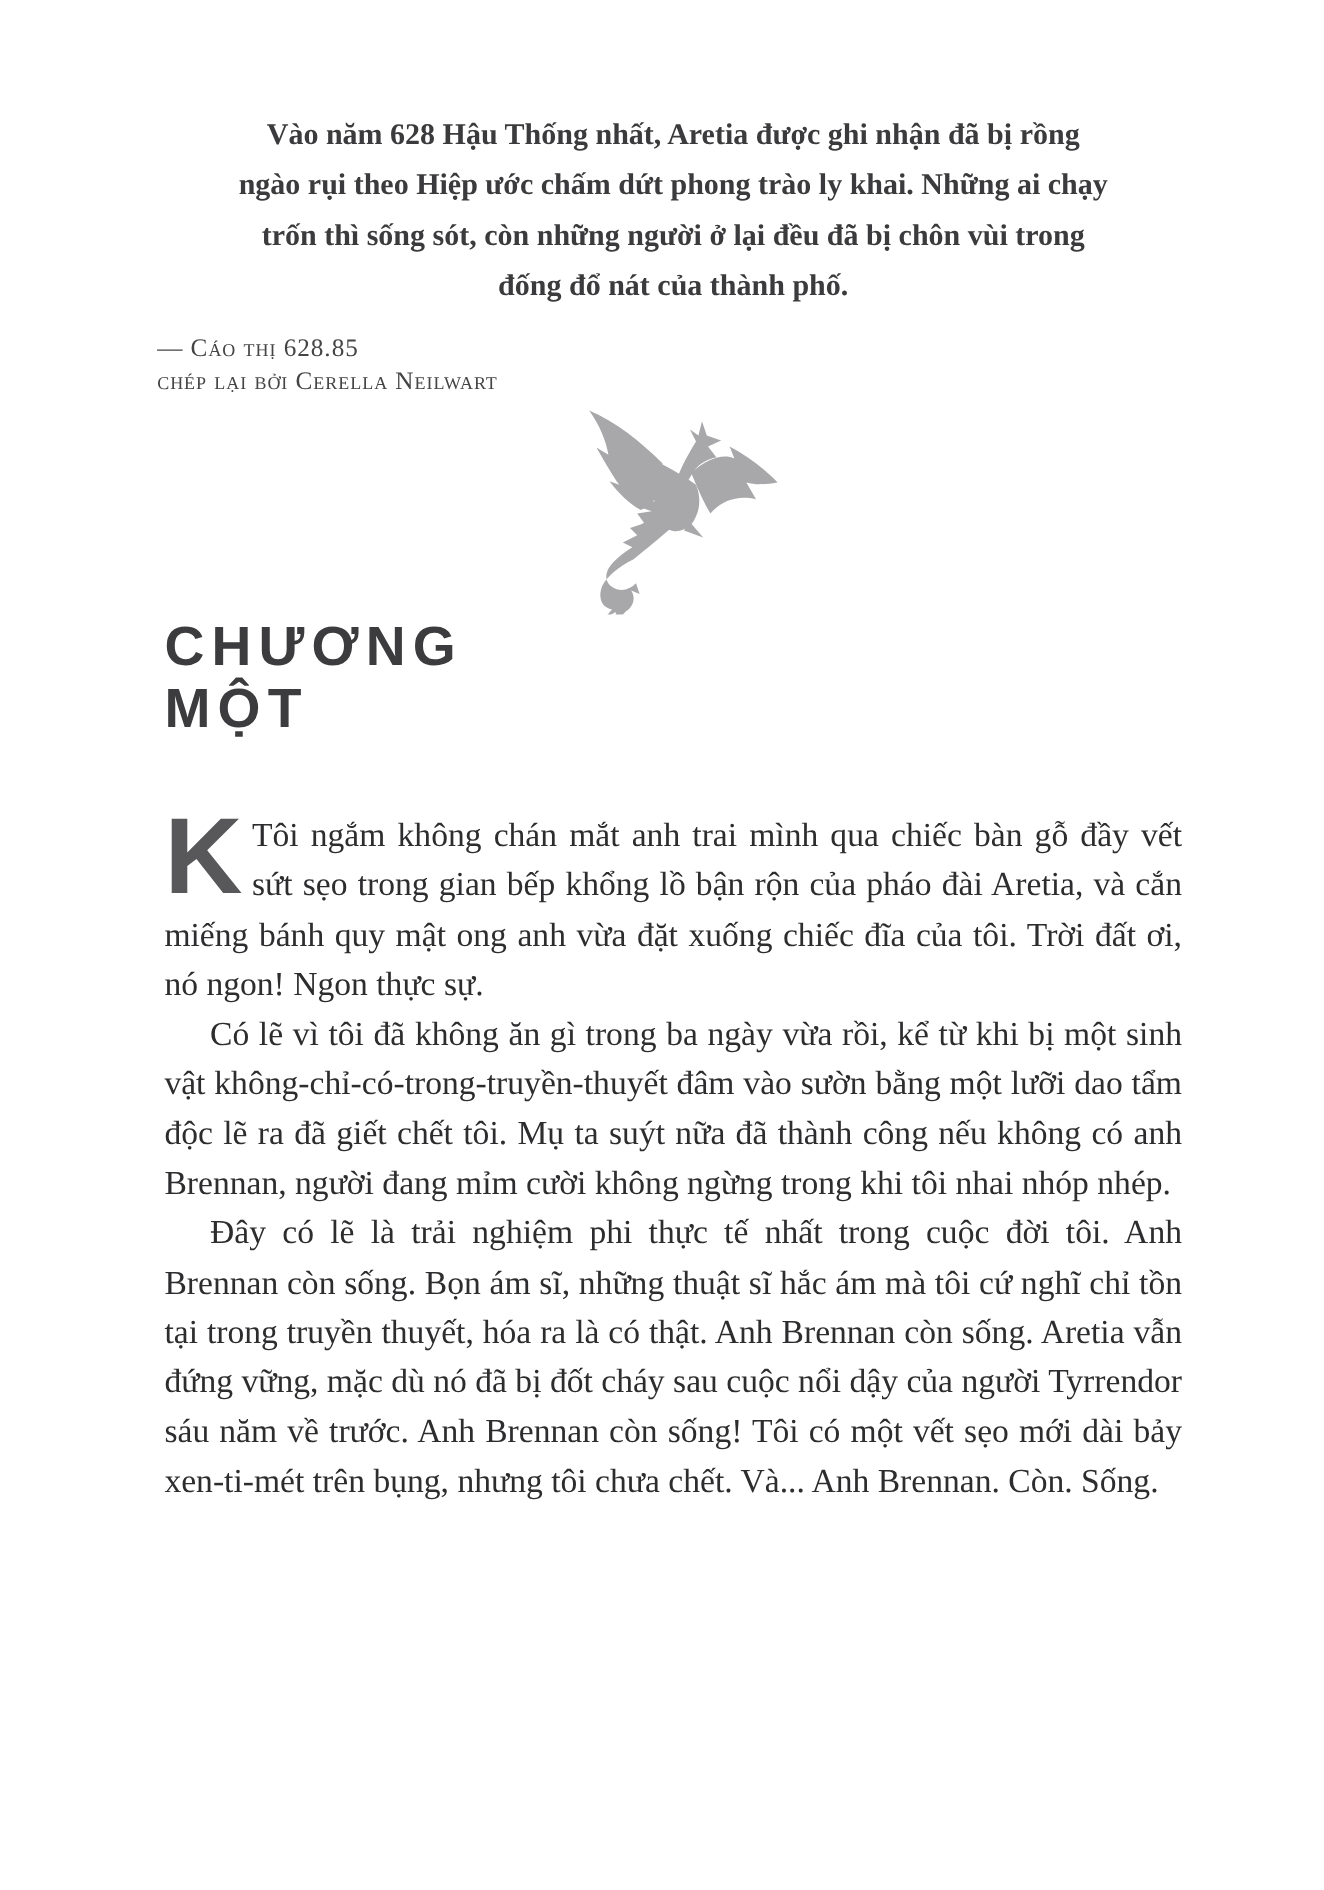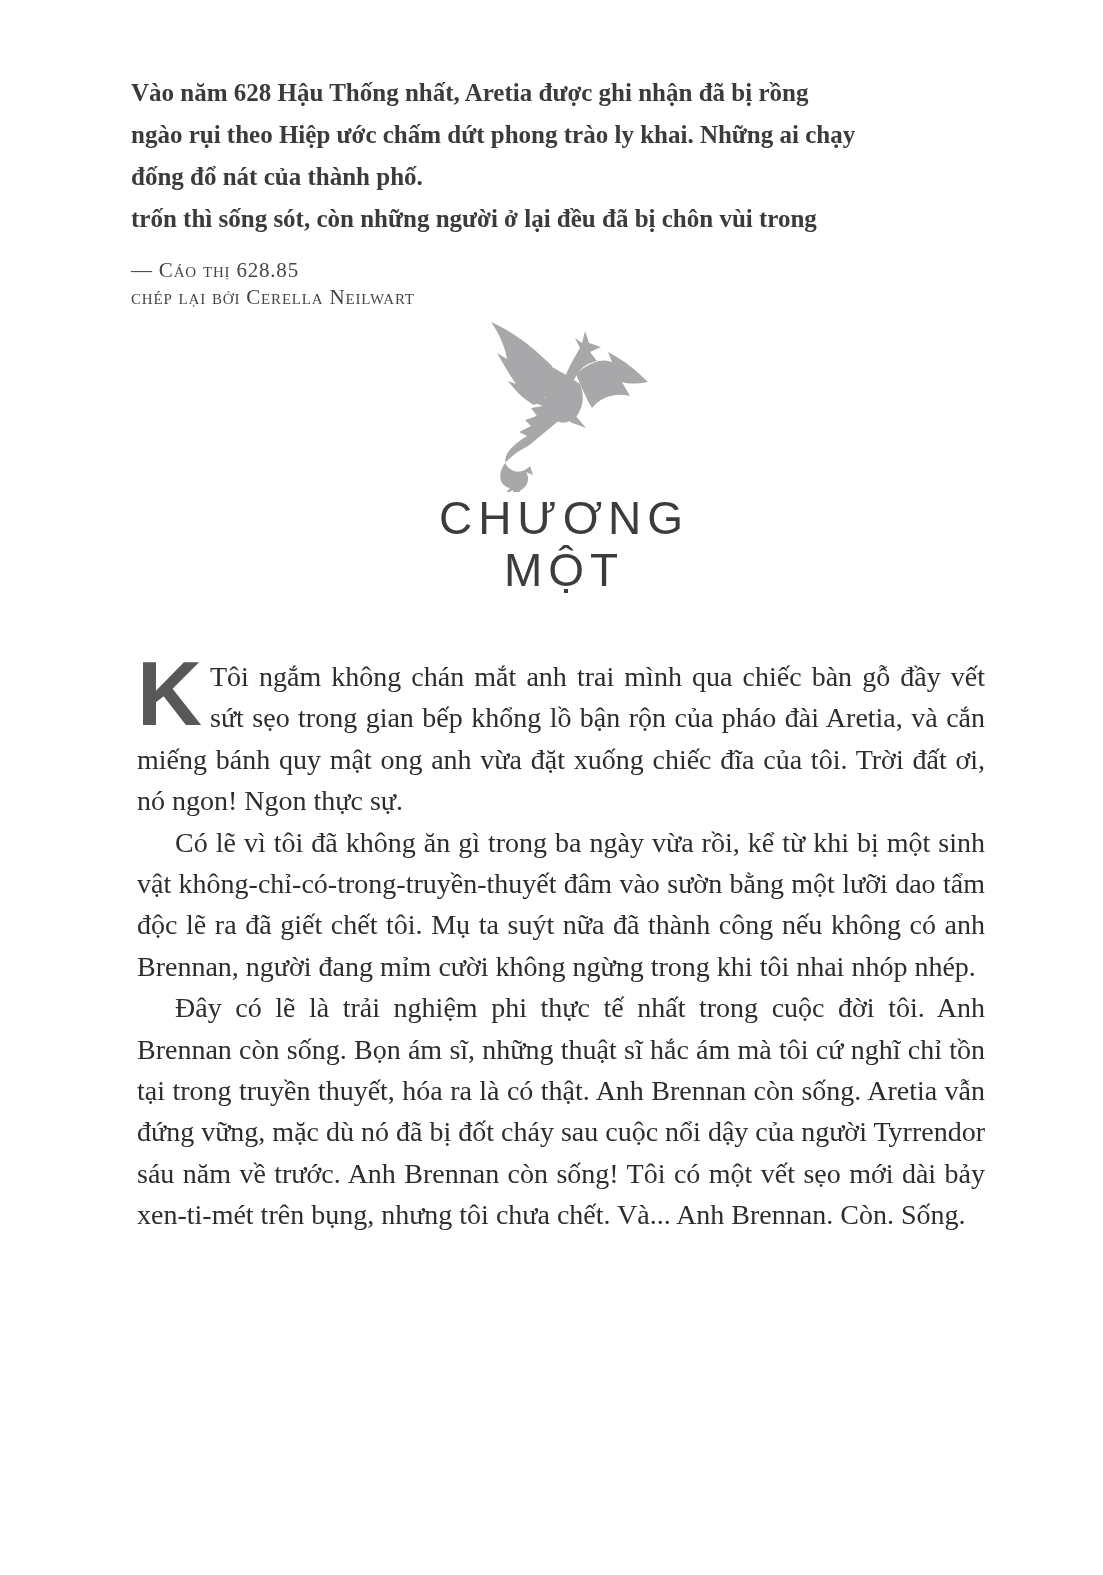--- a/index.html
+++ b/index.html
@@ -9,22 +9,23 @@
     width: 1103px;
     height: 1575px;
     margin: 0 auto;
     background: #ffffff;
     position: relative;
     overflow: hidden;
     font-family: "Liberation Serif", serif;
   }
   
   .epigraph {
-    padding-top: 72px;
+    padding-top: 92px;
     margin: 0 112px 0 131px;
+    text-align: center;
     font-weight: bold;
     font-size: 25px;
     line-height: 42px;
     color: #3b3b3d;
   }
   
   .attribution {
     margin: 17px 112px 0 131px;
     text-align: left;
     font-variant: small-caps;
@@ -41,23 +42,22 @@
   }
   .dragon-wrap svg {
     position: relative;
     left: 22px;
     width: 172px;
     height: 172px;
   }
   
   .chapter {
     margin: 0 112px 0 131px;
-    text-align: center;
     font-family: "Liberation Sans", sans-serif;
-    font-weight: normal;
+    font-weight: bold;
     font-size: 46px;
     line-height: 52px;
     letter-spacing: 6px;
     text-indent: 6px;
     color: #3c3c3e;
   }
   
   .body-block {
     margin: 60px 118px 0 137px;
     font-size: 28px;
@@ -79,22 +79,22 @@
   }
 </style>
 </head>
 <body>
 
 <div class="page">
 
   <div class="epigraph">
     <div>Vào năm 628 Hậu Thống nhất, Aretia được ghi nhận đã bị rồng</div>
     <div>ngào rụi theo Hiệp ước chấm dứt phong trào ly khai. Những ai chạy</div>
+    <div>trốn thì sống sót, còn những người ở lại đều đã bị chôn vùi trong</div>
     <div>đống đổ nát của thành phố.</div>
-    <div>trốn thì sống sót, còn những người ở lại đều đã bị chôn vùi trong</div>
   </div>
 
   <div class="attribution">
     <div>— Cáo thị 628.85</div>
     <div>chép lại bởi Cerella Neilwart</div>
   </div>
 
   <div class="dragon-wrap">
     <svg viewBox="0 0 172 172" aria-hidden="true">
       <g fill="#a8a8aa">

